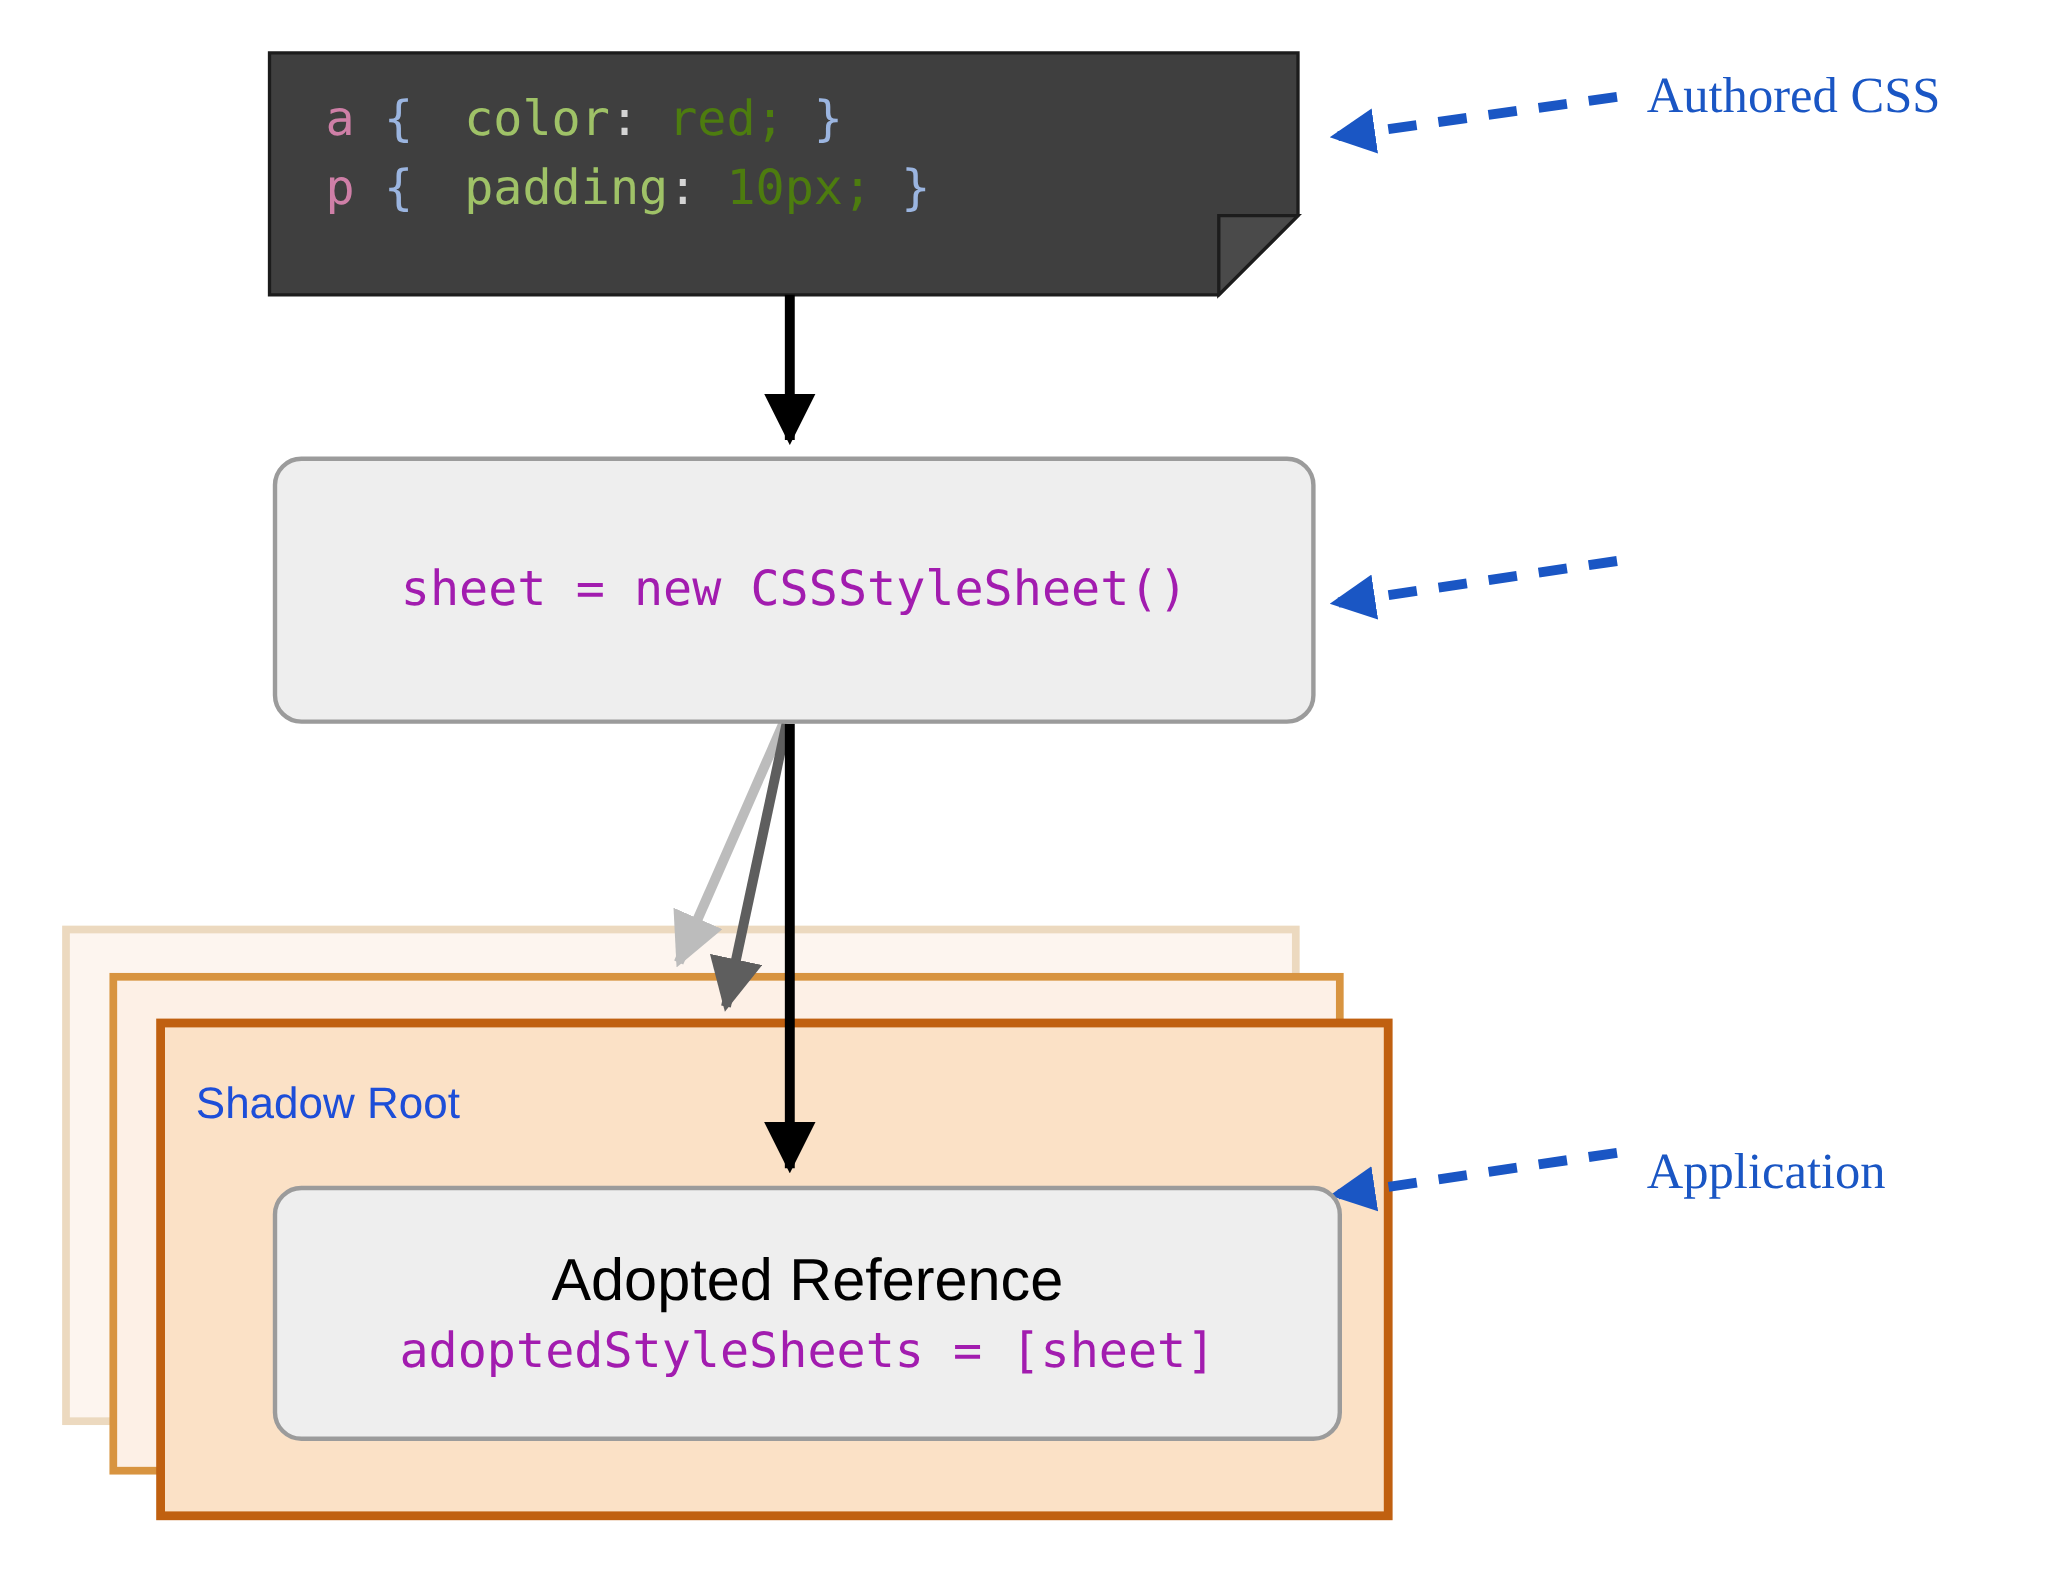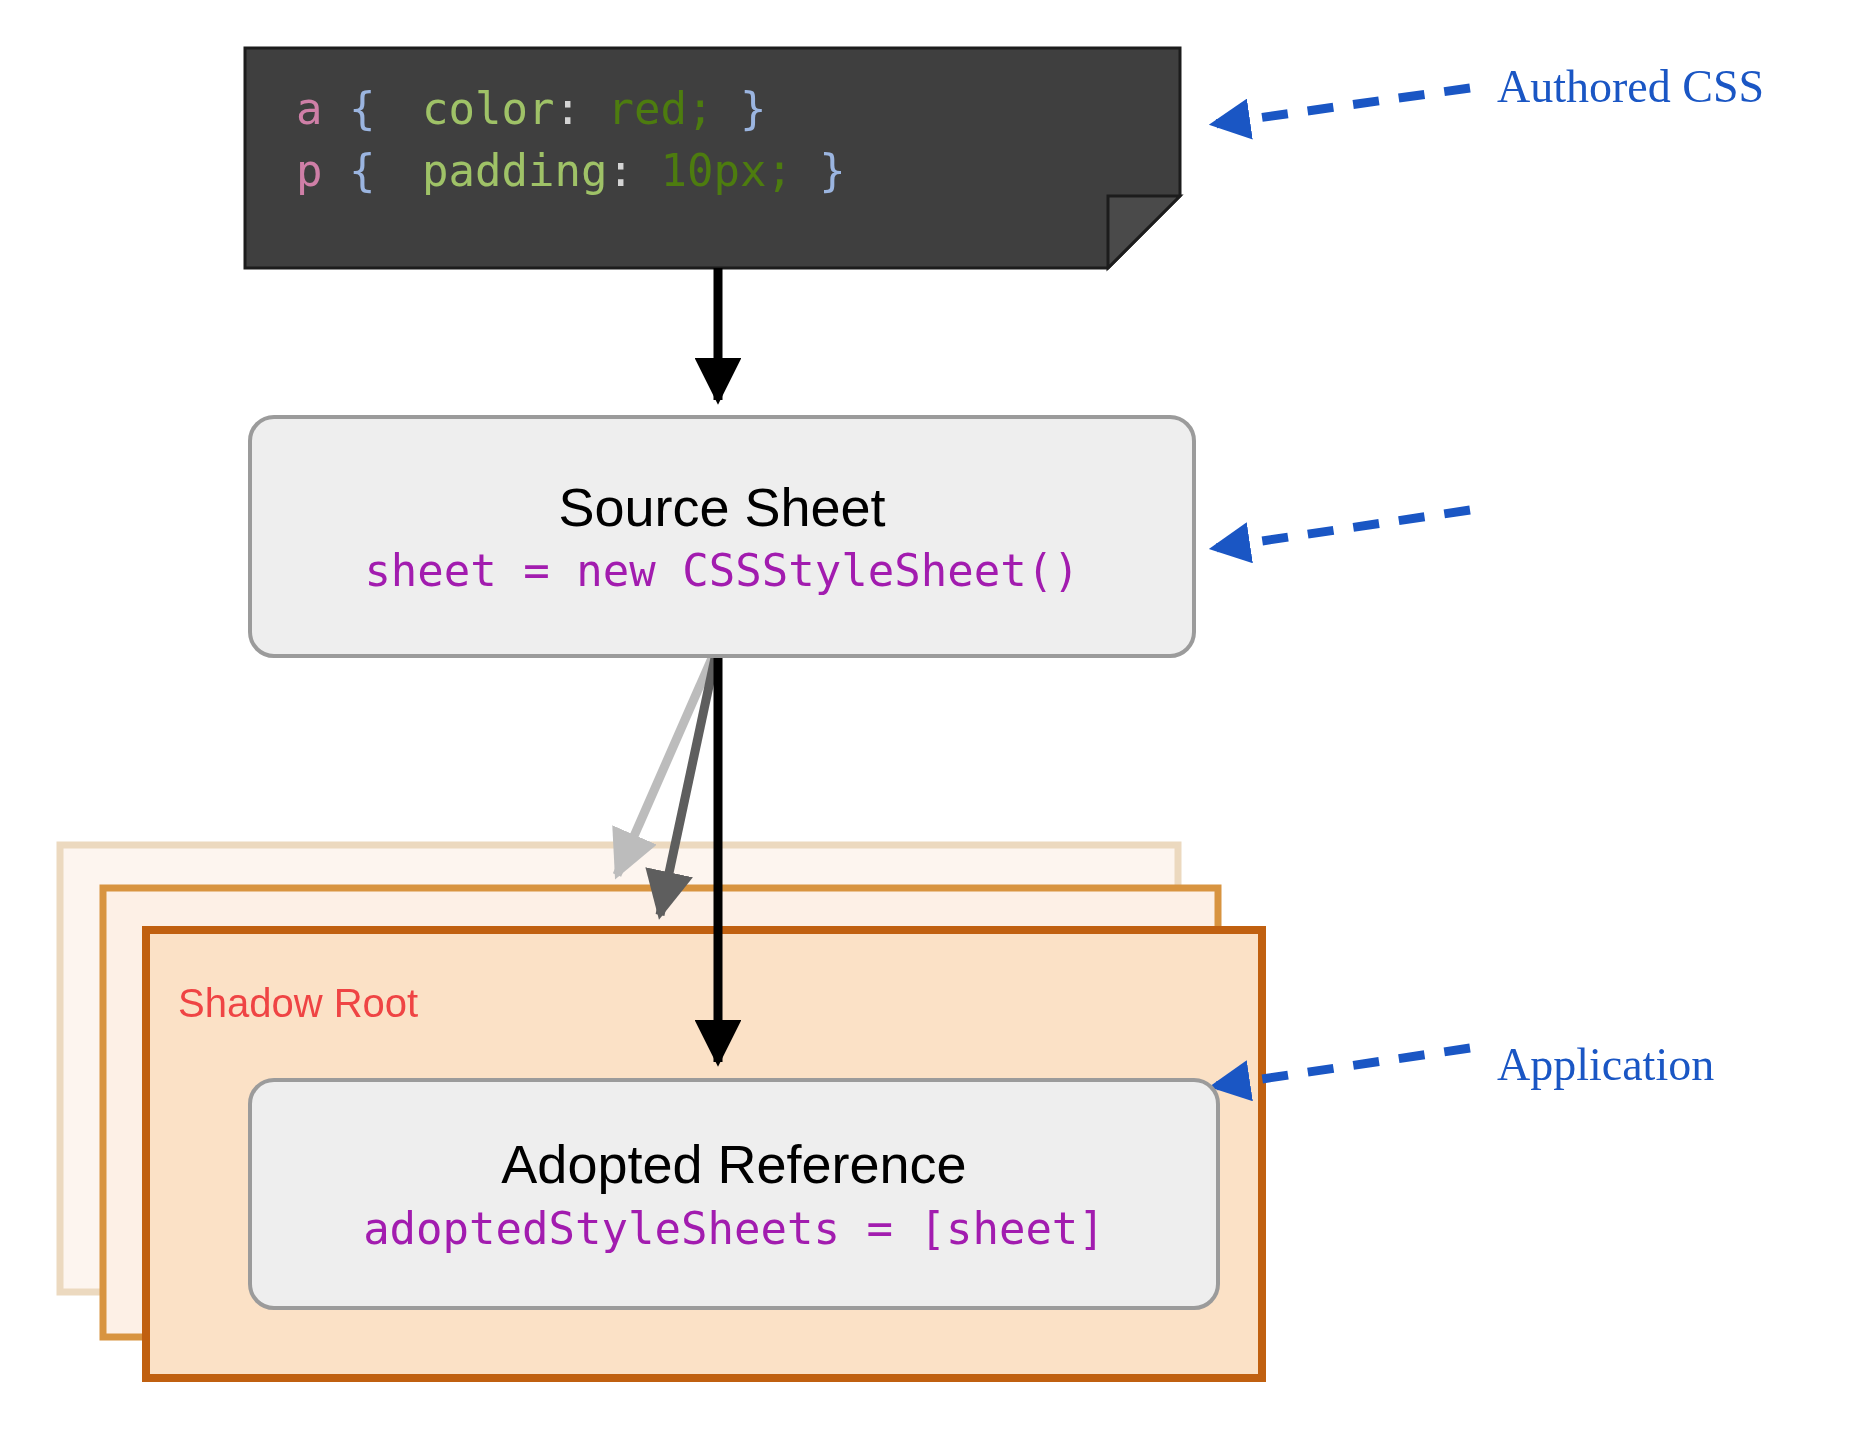--- a/index.html
+++ b/index.html
@@ -49,21 +49,21 @@
     font-size:44px;font-weight:400;line-height:1.1;
     white-space:pre;
   }
 
   #node-source{left:248px;top:415px;width:948px;height:243px;}
   #node-adopted{left:248px;top:1078px;width:972px;height:232px;}
 
   
   #shadow-root-label{
     position:absolute;left:178px;top:983px;
-    color:#ef4444;
+    color:#1d4ed8;
     font-family:"Liberation Sans",sans-serif;
     font-size:40px;line-height:1;
     white-space:nowrap;
   }
 
   
   .annotation{
     position:absolute;
     color:#1a56c4;
     font-family:Liberation Serif, serif;
@@ -122,21 +122,20 @@
       <line x1="1470" y1="88" x2="1215" y2="124" marker-end="url(#ah-blue)"></line>
       <line x1="1470" y1="510" x2="1215" y2="548" marker-end="url(#ah-blue)"></line>
       <line x1="1470" y1="1048" x2="1215" y2="1086" marker-end="url(#ah-blue)"></line>
     </g>
   </svg>
 
   <div class="code-block-text"><span><span class="tok-sel">a</span><span class="tok-brace"> { </span><span class="tok-prop">color</span><span class="tok-punct">: </span><span class="tok-val">red;</span><span class="tok-brace"> }</span></span>
 <span><span class="tok-sel">p</span><span class="tok-brace"> { </span><span class="tok-prop">padding</span><span class="tok-punct">: </span><span class="tok-val">10px;</span><span class="tok-brace"> }</span></span></div>
 
   <div class="node" id="node-source">
-    <div class="node-title">Source Sheet</div>
     <div class="node-code">sheet = new CSSStyleSheet()</div>
   </div>
 
   <div id="shadow-root-label">Shadow Root</div>
 
   <div class="node" id="node-adopted">
     <div class="node-title">Adopted Reference</div>
     <div class="node-code">adoptedStyleSheets = [sheet]</div>
   </div>
 

